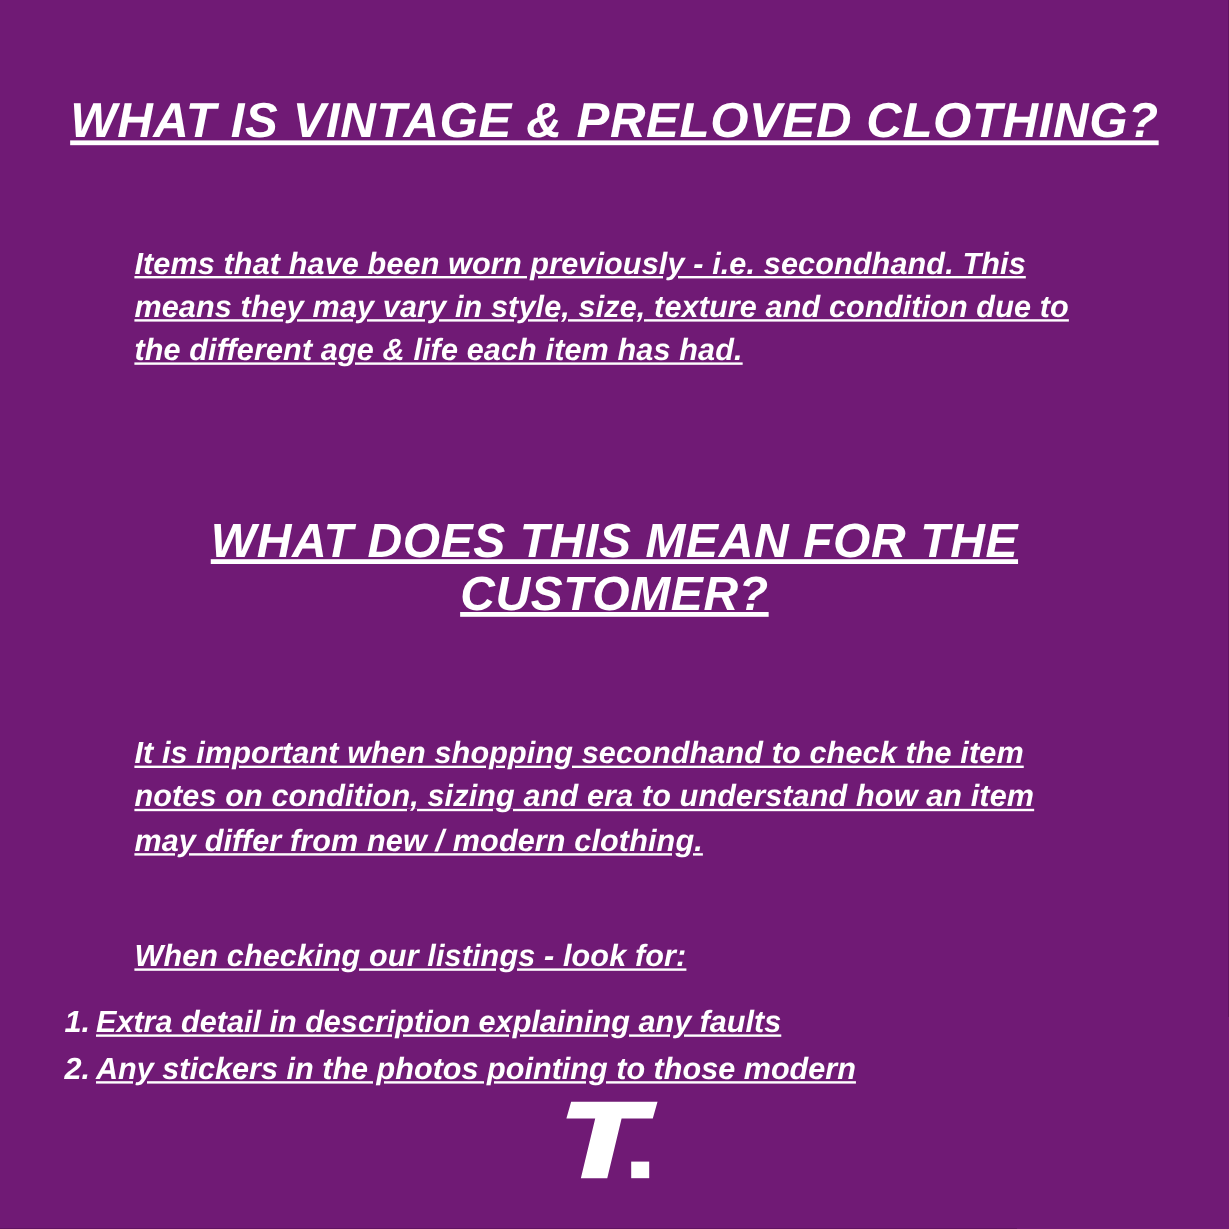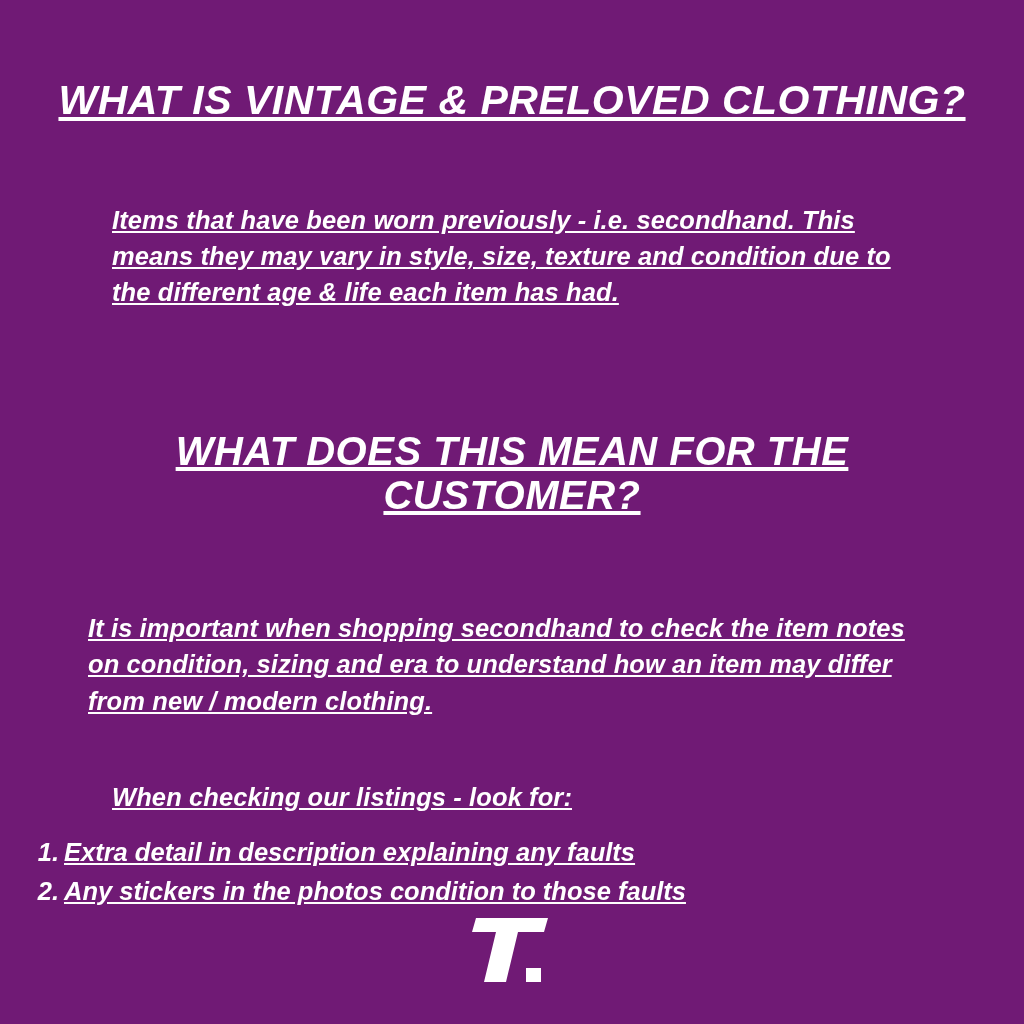--- a/index.html
+++ b/index.html
@@ -45,28 +45,28 @@
     font-size: 25.5px;
     line-height: 1.42;
     letter-spacing: 0.1px;
     margin: 16px;
   }
   .block-1 {
     padding: 62px 100px 0 96px;
   }
   .spacer-a { height: 86px; }
   .block-2 {
-    padding: 60px 100px 0 72px;
+    padding: 60px 100px 0 96px;
   }
   .block-3 {
     padding: 28px 56px 0 96px;
   }
   ol.list {
     margin: 18px 0 0 0;
-    padding-left: 64px;
+    padding-left: 80px;
     list-style: none;
     counter-reset: item;
   }
   ol.list li {
     counter-increment: item;
     font-weight: bold;
     font-style: italic;
     font-size: 25.5px;
     line-height: 1.52;
     position: relative;
@@ -111,21 +111,21 @@
   <div class="block-2">
     <p class="body-text">It is important when shopping secondhand to check the item notes on condition, sizing and era to understand how an item may differ from new / modern clothing.</p>
   </div>
 
   <div class="block-3">
     <p class="body-text">When checking our listings - look for:</p>
   </div>
 
   <ol class="list">
     <li>Extra detail in description explaining any faults</li>
-    <li>Any stickers in the photos condition to those faults</li>
+    <li>Any stickers in the photos pointing to those modern</li>
   </ol>
 
   <div class="logo-wrap">
     <svg class="logo" width="96" height="64" viewBox="0 0 96 64" aria-hidden="true">
       <g fill="#ffffff">
         <polygon points="12,0 84,0 80,14 54,14 42,64 20,64 32,14 8,14"></polygon>
         <rect x="62" y="50" width="15" height="14"></rect>
       </g>
     </svg>
   </div>

